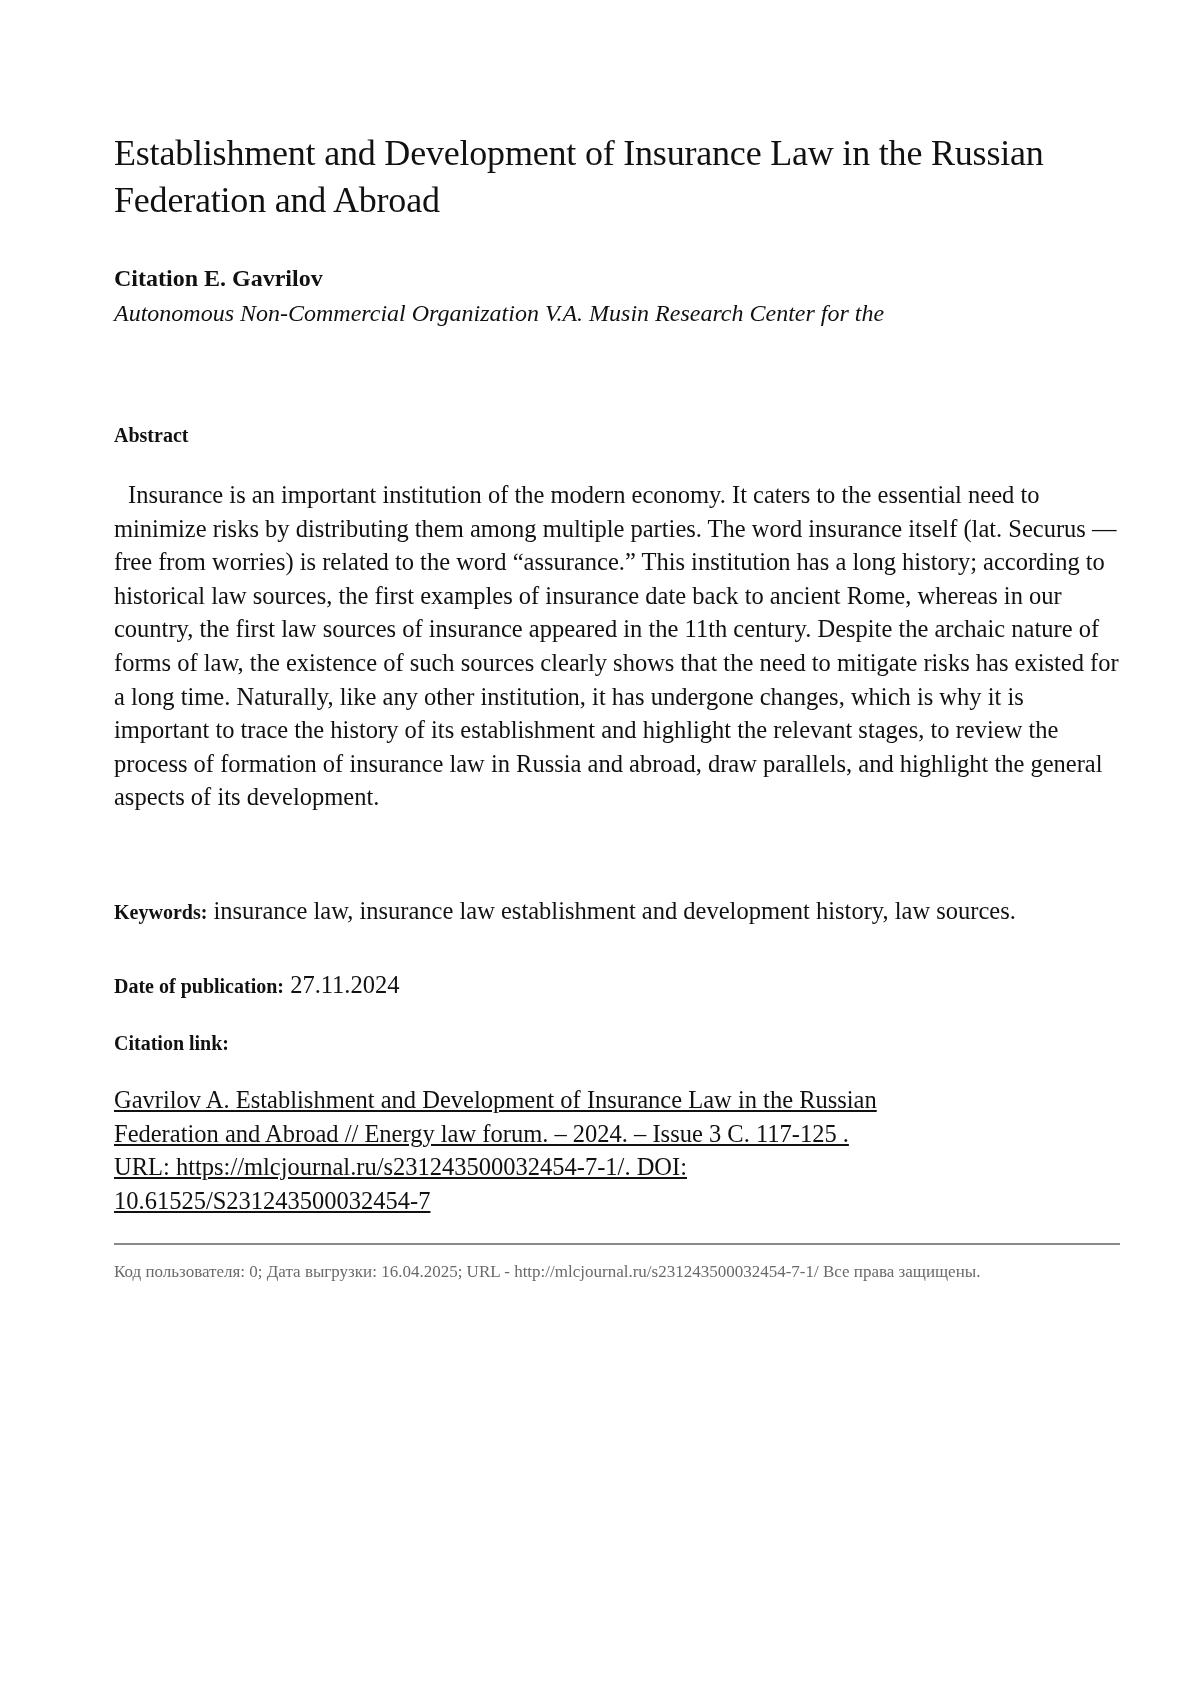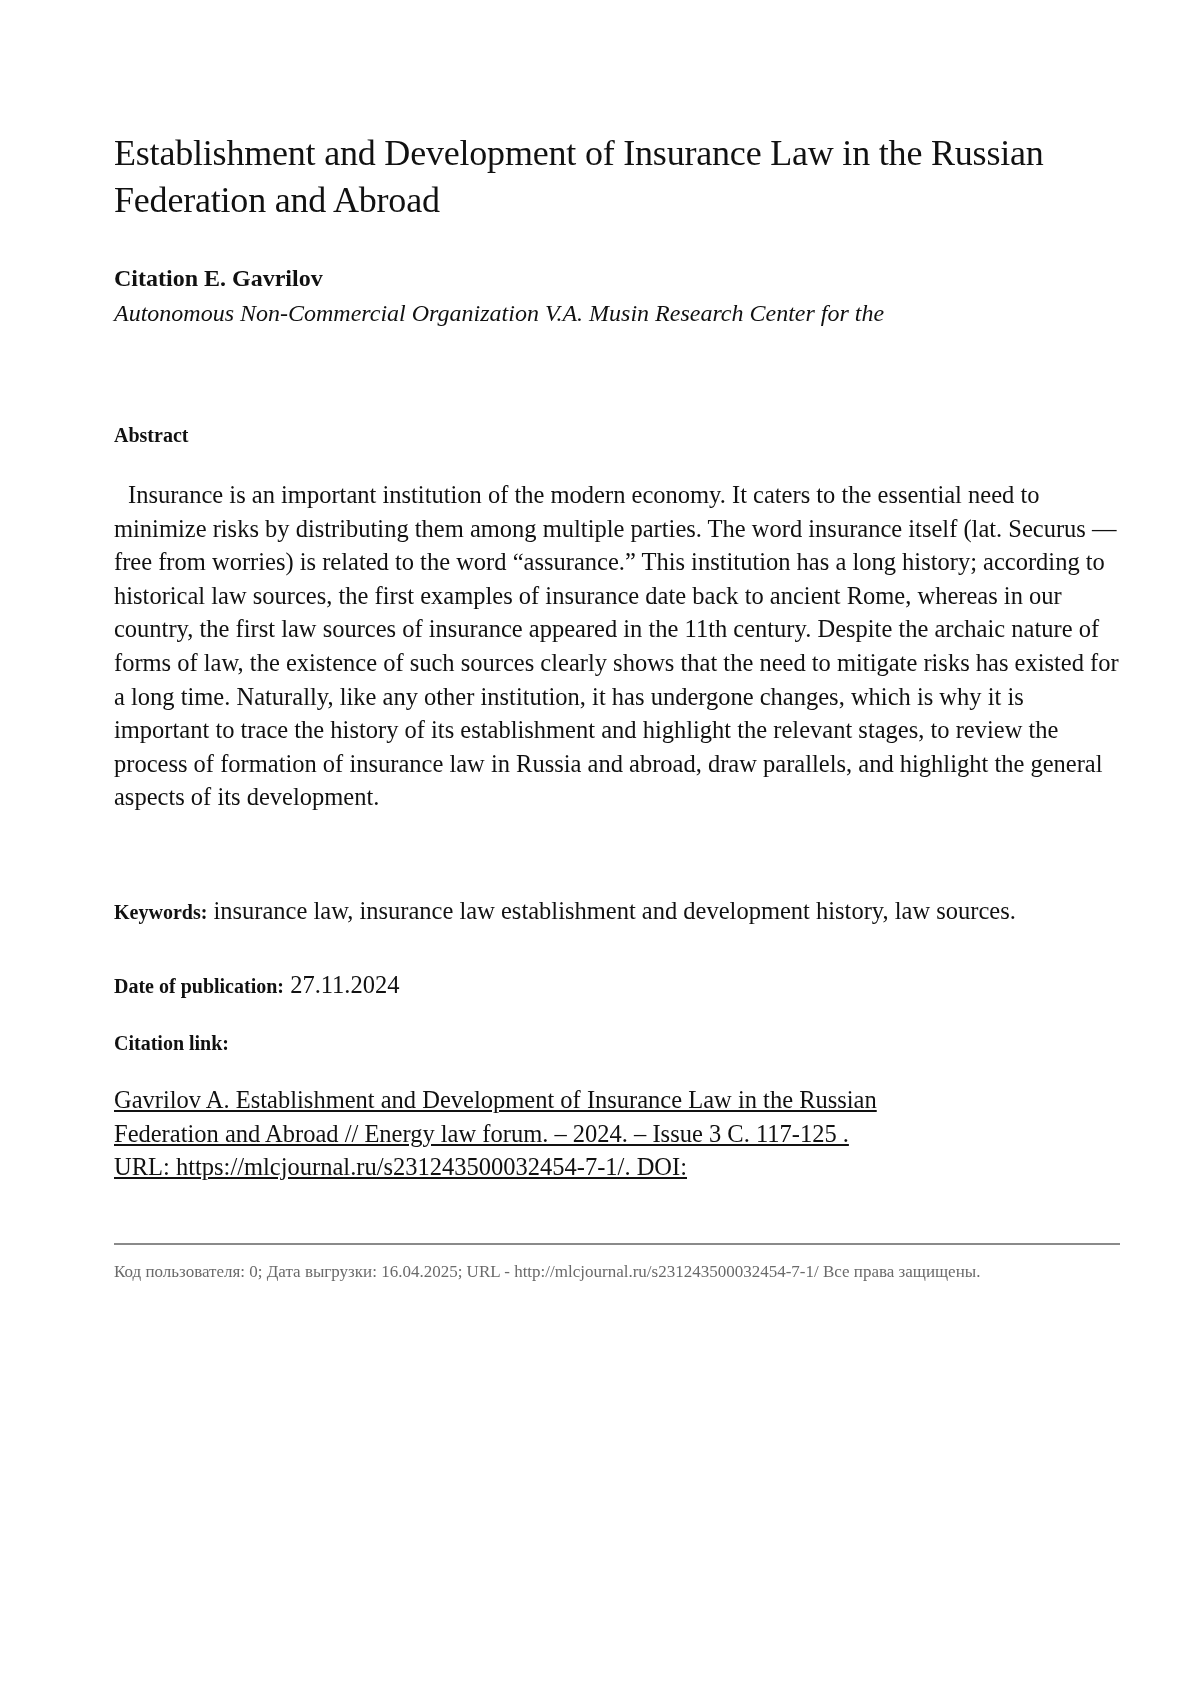--- a/index.html
+++ b/index.html
@@ -143,19 +143,20 @@
     <span class="label">Date of publication:</span>
     <span>27.11.2024</span>
   </div>
 
   <div class="citation-heading">Citation link:</div>
 
   <div class="citation-body">
     <span class="citation-line">Gavrilov A. Establishment and Development of Insurance Law in the Russian</span>
     <span class="citation-line">Federation and Abroad // Energy law forum. – 2024. – Issue 3 C. 117-125 .</span>
     <span class="citation-line">URL: https://mlcjournal.ru/s231243500032454-7-1/. DOI:</span>
+    <span class="citation-line">10.61525/S231243500032454-7</span>
   </div>
 
   <div class="divider"></div>
 
   <div class="footer">Код пользователя: 0; Дата выгрузки: 16.04.2025; URL - http://mlcjournal.ru/s231243500032454-7-1/ Все права защищены.</div>
 
 </div>
 
 </body></html>

